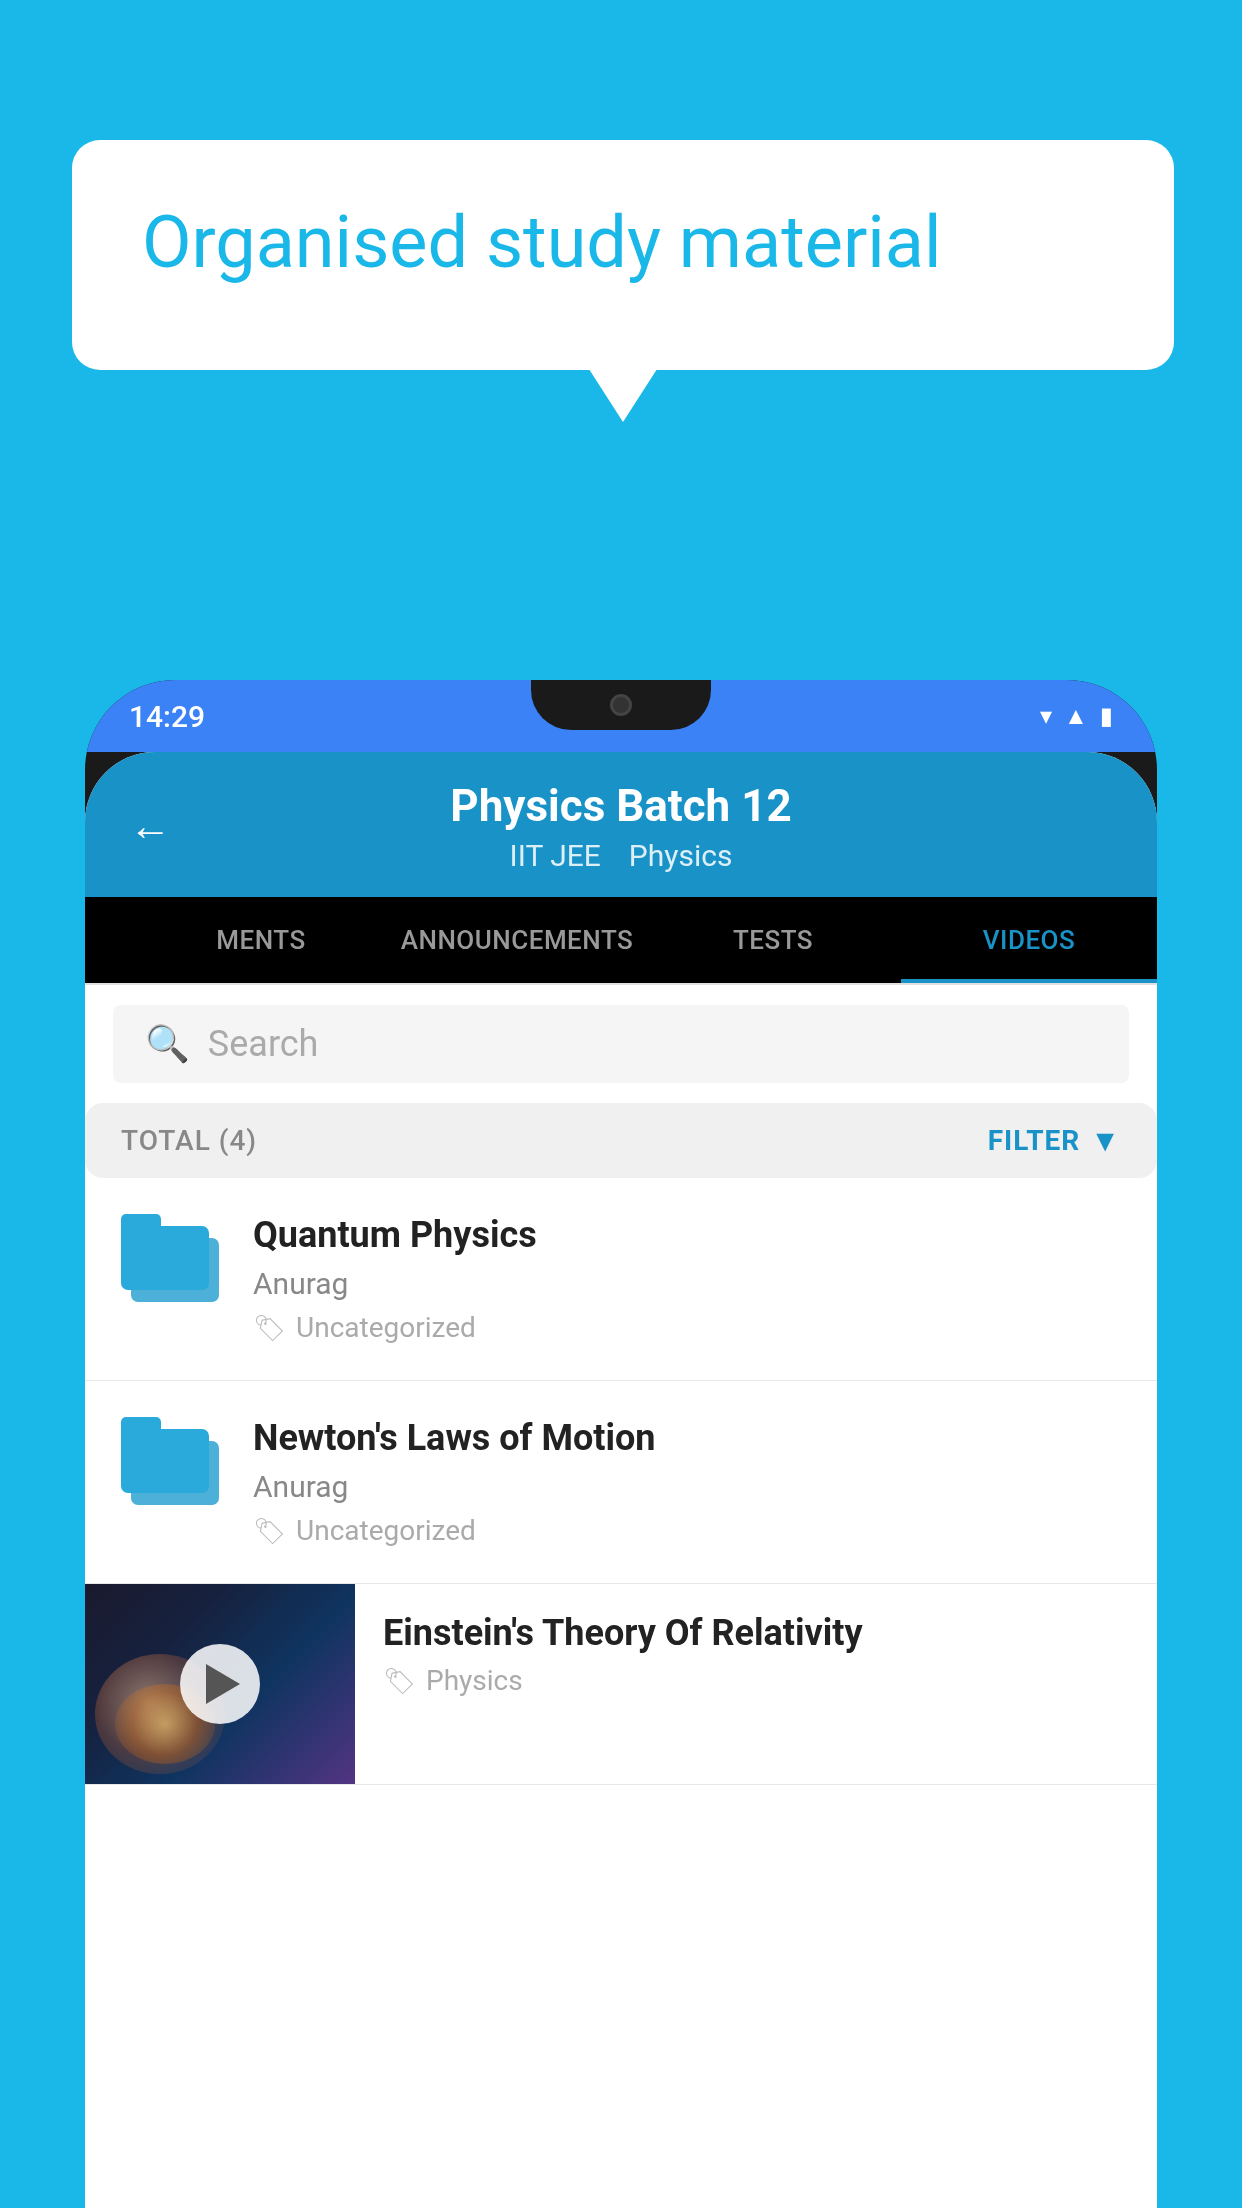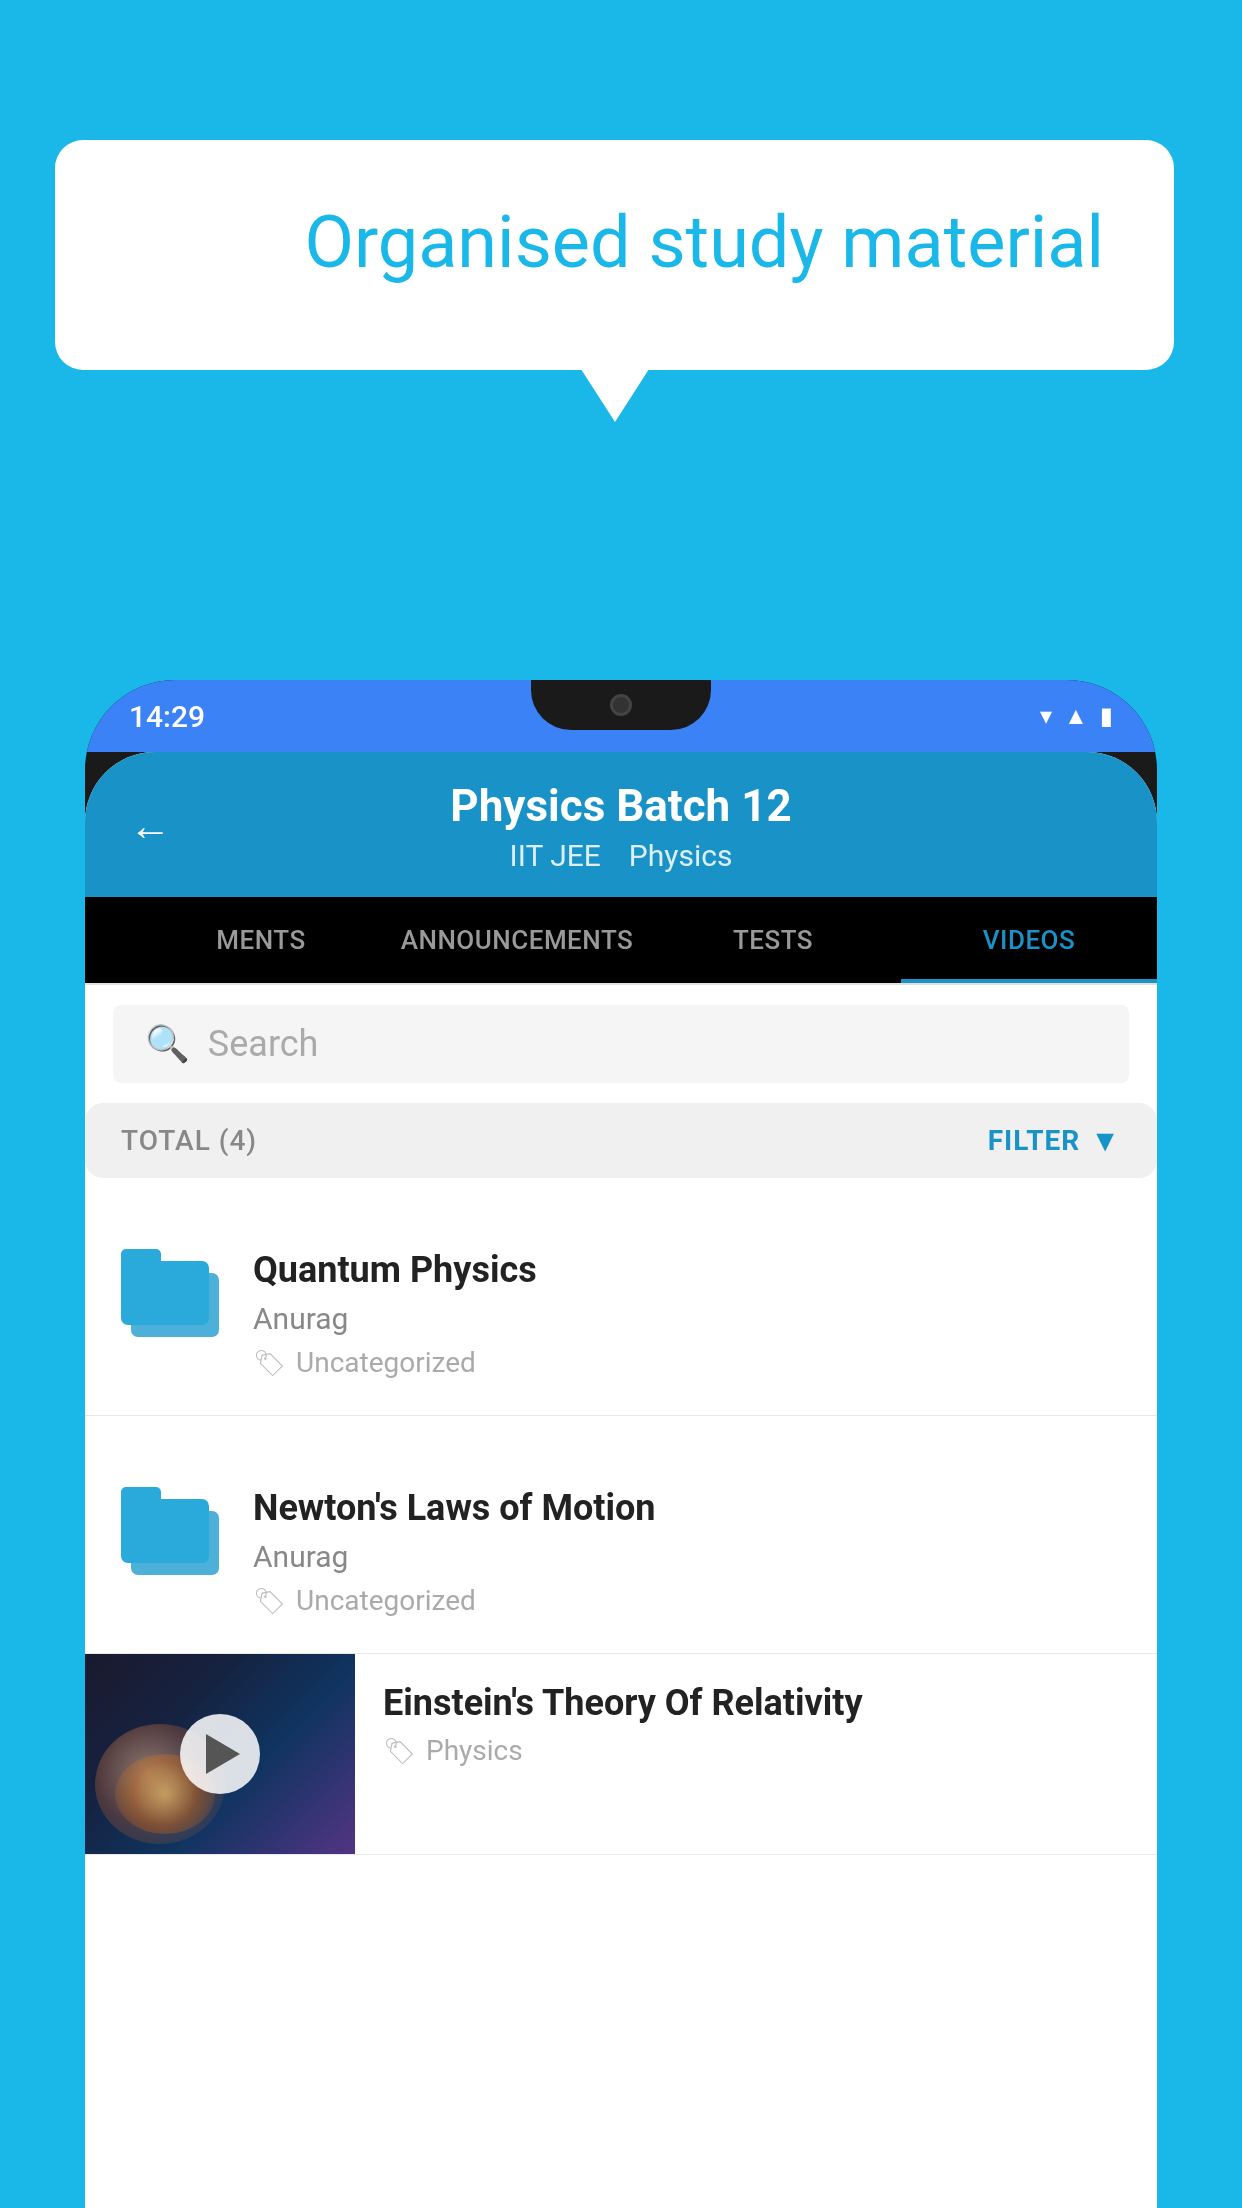--- a/index.html
+++ b/index.html
@@ -10,23 +10,22 @@
       background-color: #1AB8E8;
       font-family: 'Roboto', Arial, sans-serif;
       overflow: hidden;
       position: relative;
     }
 
     
     .speech-bubble-wrapper {
       position: absolute;
       top: 140px;
-      left: 55px;
+      left: 72px;
       right: 68px;
-      text-align: right;
     }
 
     .speech-bubble {
       background: white;
       border-radius: 28px;
       padding: 60px 70px;
       position: relative;
     }
 
     .speech-bubble::after {
@@ -248,21 +247,20 @@
     .video-list {
       background: white;
     }
 
     .video-item {
       display: flex;
       align-items: flex-start;
       padding: 36px 36px;
       border-bottom: 1px solid #e8e8e8;
       gap: 32px;
-      margin-top: 35px;
     }
 
     .video-thumb-placeholder {
       width: 100px;
       min-width: 100px;
       height: 110px;
       display: flex;
       align-items: center;
       justify-content: center;
     }

